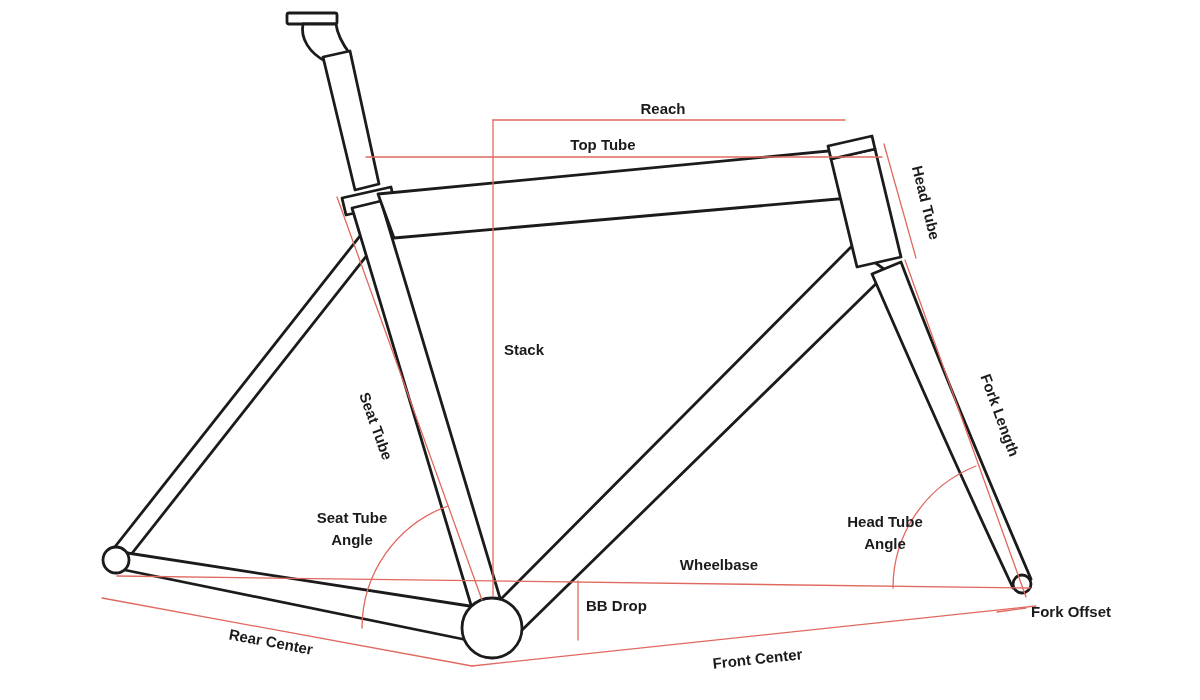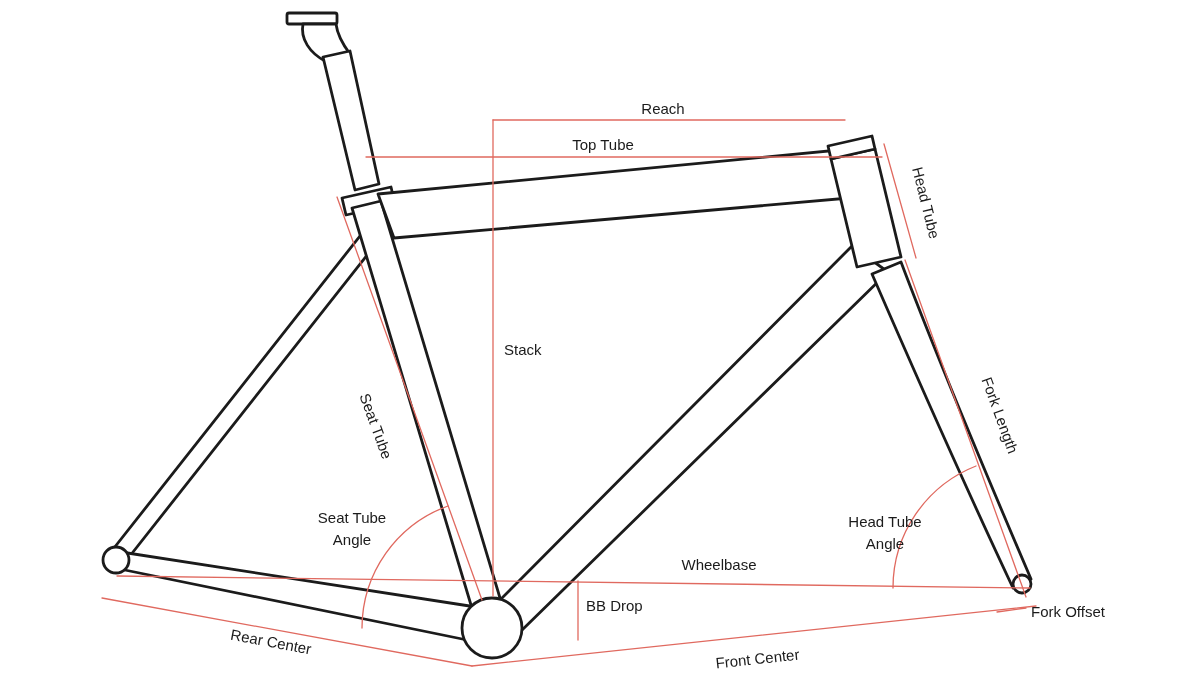--- a/index.html
+++ b/index.html
@@ -7,20 +7,21 @@
     padding: 0;
     background: var(--background, #ffffff);
     font-family: "Liberation Sans", sans-serif;
   }
   .canvas {
     width: 1200px;
     height: 700px;
     background: var(--background, #ffffff);
     position: relative;
     overflow: hidden;
+    font-weight: bold;
   }
   svg { display: block; }
   .frame-shape {
     fill: #ffffff;
     stroke: var(--frame-outline, #1b1b1b);
     stroke-width: 2.8;
     stroke-linejoin: round;
     stroke-linecap: round;
   }
   .dim-line {

